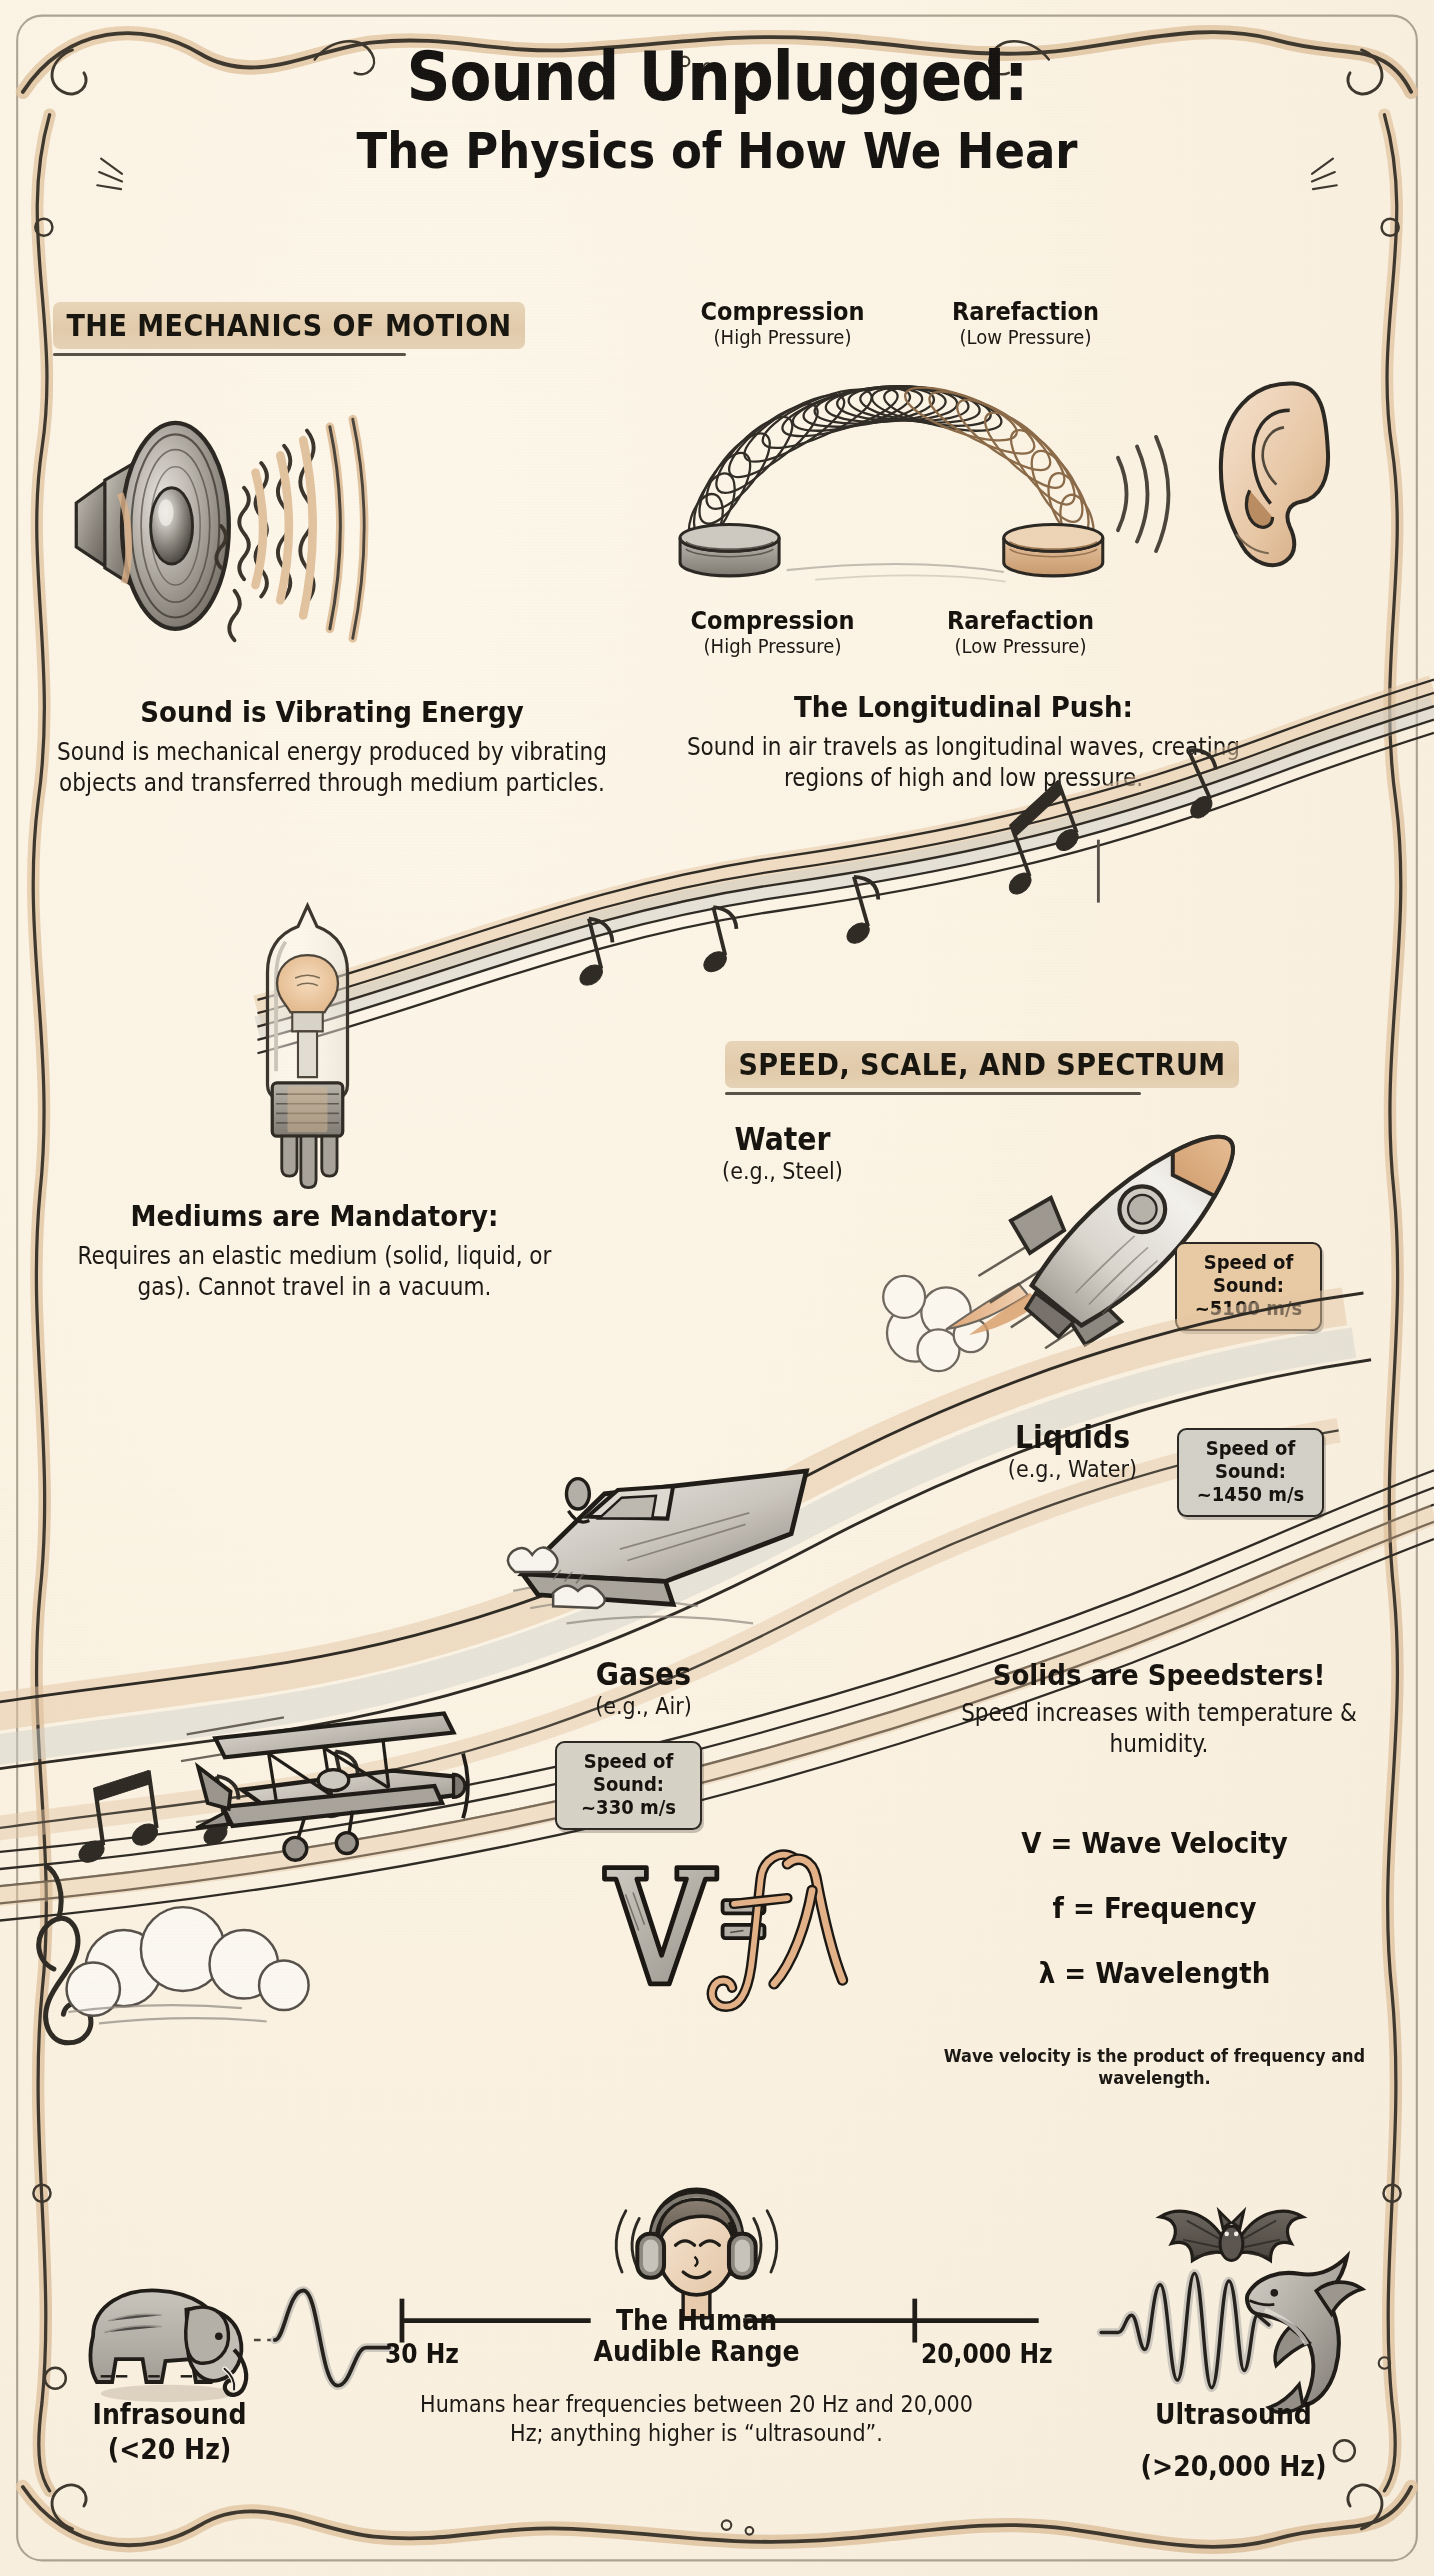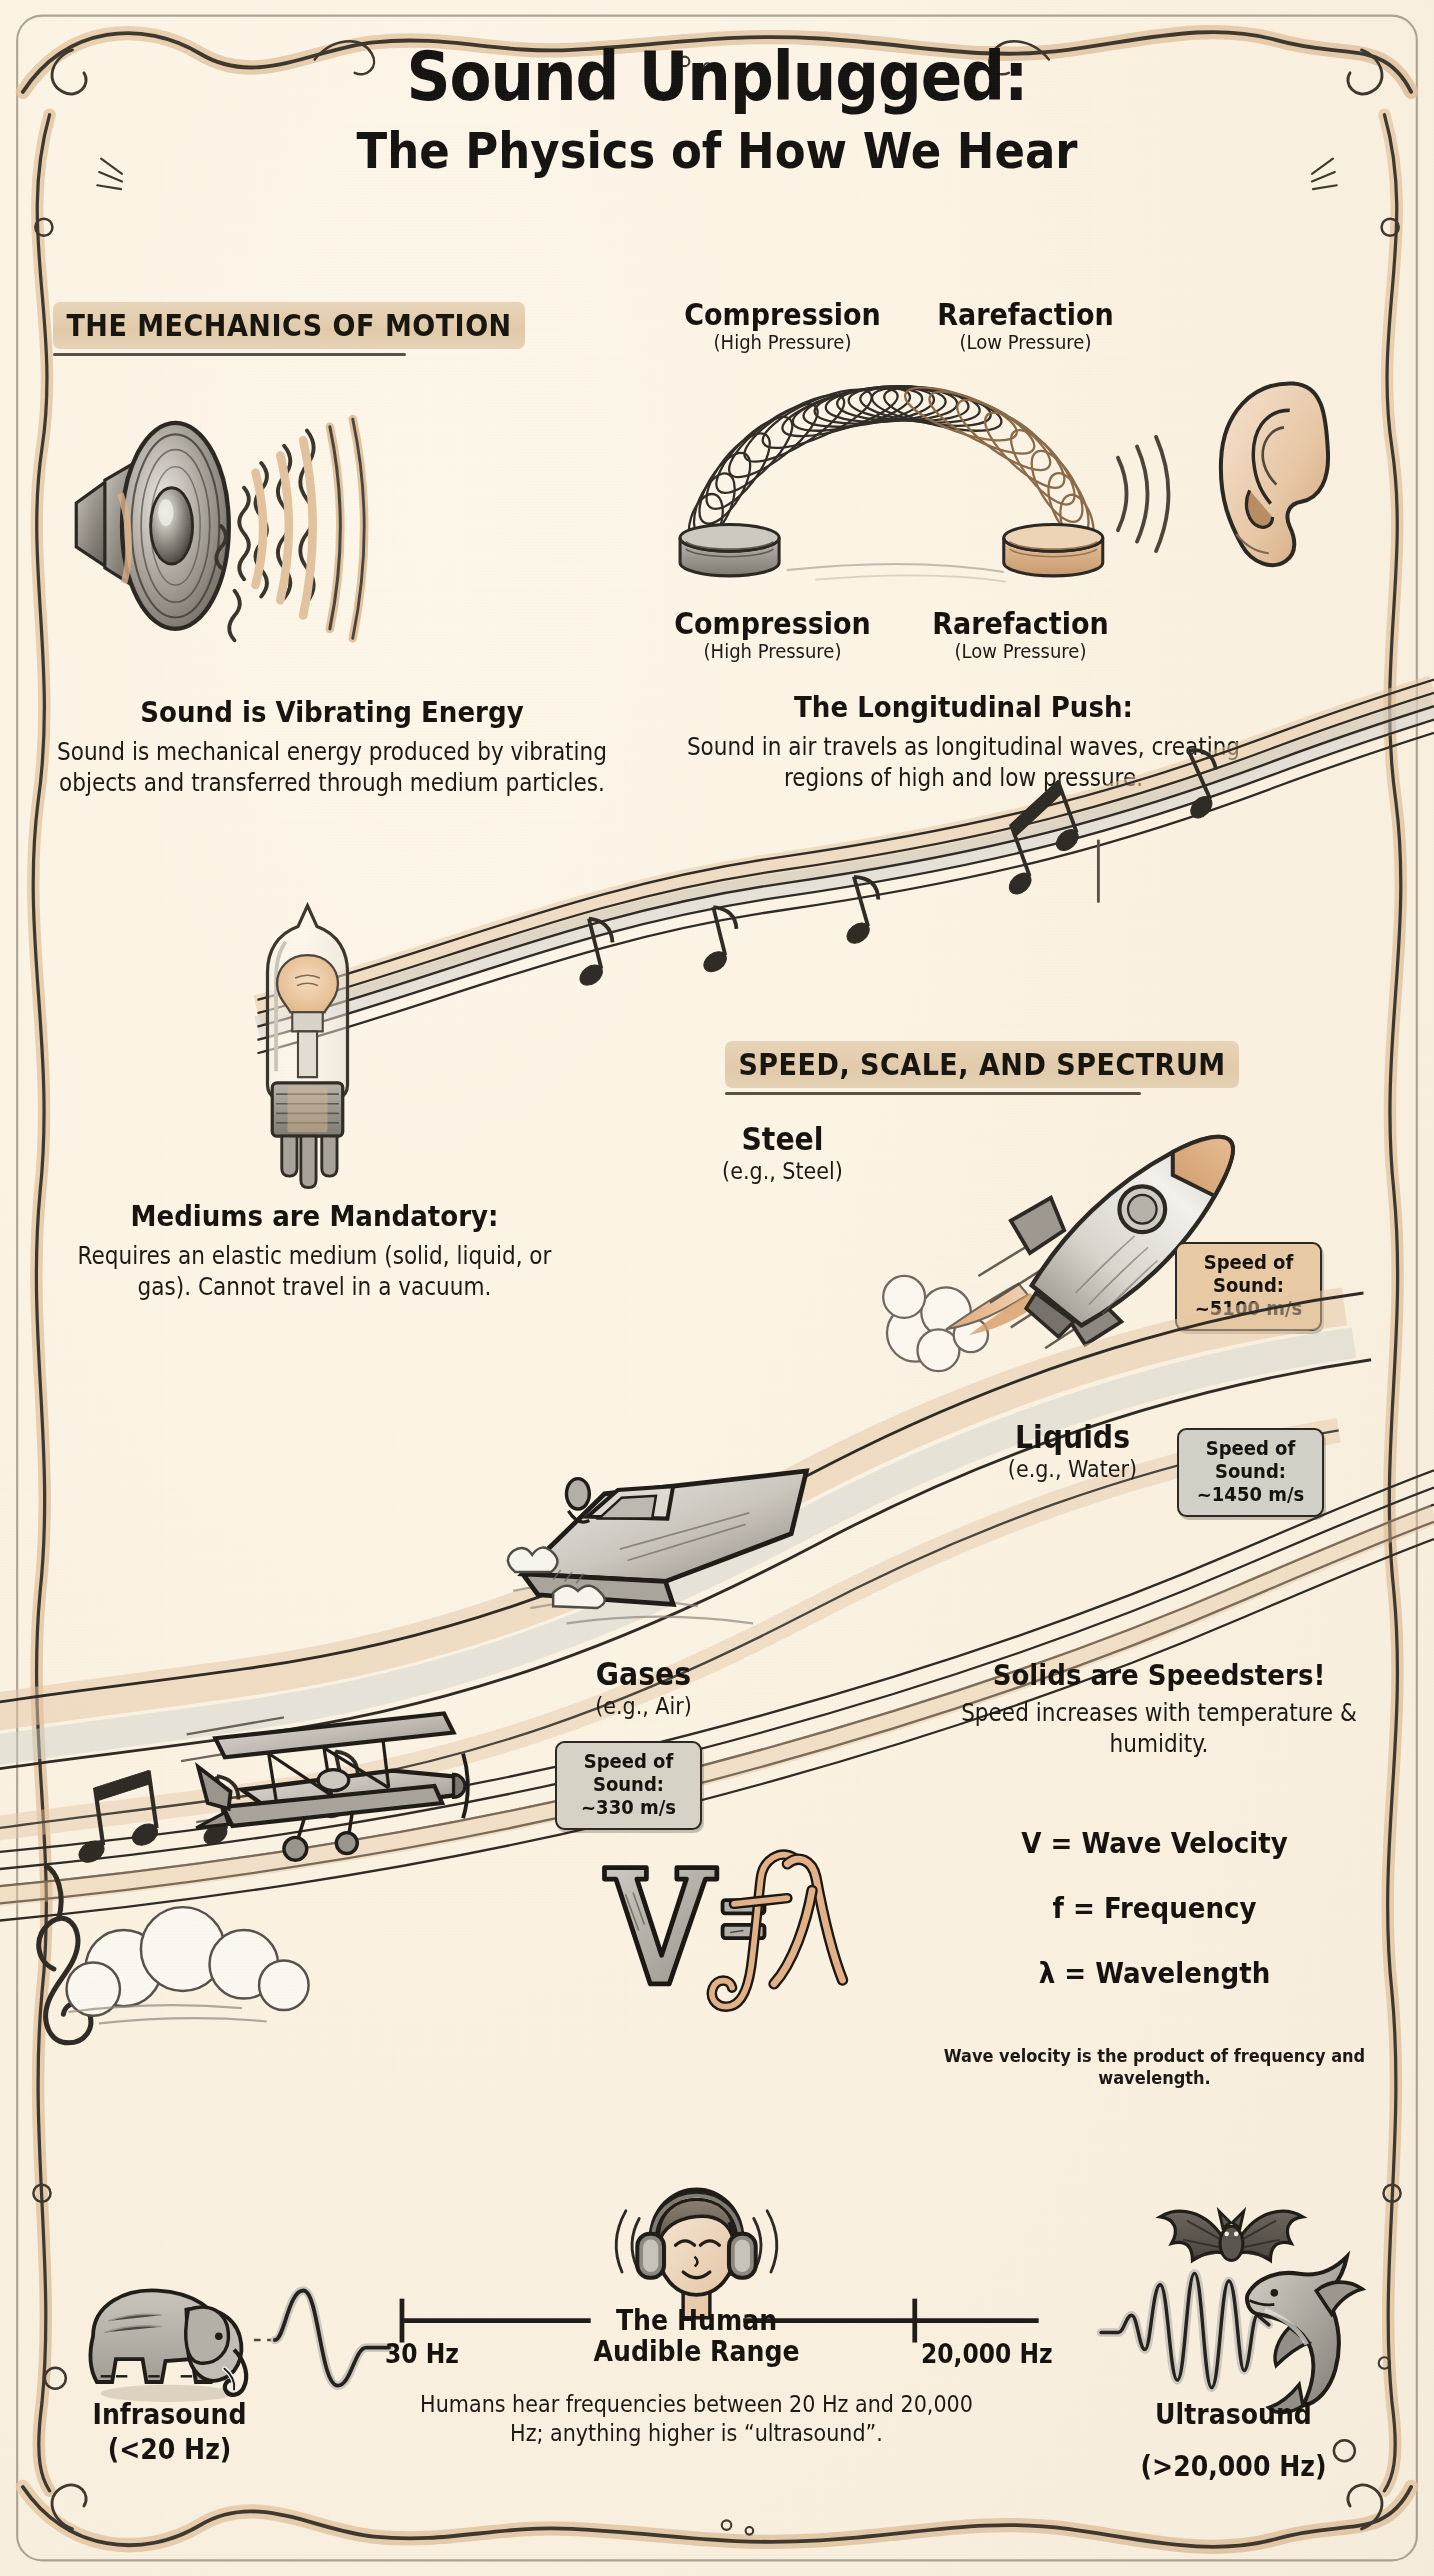--- a/index.html
+++ b/index.html
@@ -55,21 +55,21 @@
   .lbl-big{
     font-family:"DejaVu Sans Condensed","Liberation Sans Narrow","Liberation Sans",sans-serif;
     font-weight:700;font-size:31.5px;text-align:center;color:#16130f;line-height:1.05;
   }
   .lbl-small{
     font-family:"DejaVu Sans Condensed","Liberation Sans Narrow","Liberation Sans",sans-serif;
     font-weight:400;font-size:23px;text-align:center;color:#1b1814;line-height:1.1;
   }
   .cap-b{
     font-family:"DejaVu Sans Condensed","Liberation Sans Narrow","Liberation Sans",sans-serif;
-    font-weight:700;font-size:30px;text-align:center;color:#15120e;line-height:1.1;
+    font-weight:700;font-size:25px;text-align:center;color:#15120e;line-height:1.1;
   }
   .cap-s{
     font-family:"DejaVu Sans Condensed","Liberation Sans Narrow","Liberation Sans",sans-serif;
     font-weight:400;font-size:20px;text-align:center;color:#1b1814;line-height:1.12;
   }
   .legend{
     font-family:"DejaVu Sans Condensed","Liberation Sans Narrow","Liberation Sans",sans-serif;
     font-weight:700;font-size:28px;color:#16130f;line-height:1.1;text-align:center;white-space:nowrap;
   }
   .legend-note{
@@ -495,21 +495,21 @@
     <path d="M156,196 L196,226 L180,242 L146,212 Z" fill="#76716a" stroke="#2b2823" stroke-width="3.6"></path>
 
     <g stroke="#6d675e" stroke-width="1.6" opacity=".55">
       <path d="M198,196 q30,-32 62,-60"></path>
         <path d="M212,208 q30,-32 62,-60"></path>
       <path d="M226,218 q28,-30 58,-56"></path>
     </g>
   </svg>
 
   <div class="abs" style="left:668px;top:1123px;width:229px;">
-    <div class="lbl-big">Steel</div>
+    <div class="lbl-big">Water</div>
     <div class="lbl-small" style="margin-top:2.9px;">(e.g., Steel)</div>
   </div>
   <div class="abs badge tan" style="left:1175px;top:1242px;width:122px;">
     <div>Speed of Sound:</div>
     <div>~5100 m/s</div>
   </div>
 
   <svg class="abs" style="left:0;top:1268px;" width="1434" height="725" viewBox="0 0 1504 760">
     <g fill="none">
       <path d="M1410,40 C1190,70 1000,140 830,230 C640,330 470,400 250,430 C140,446 50,456 -20,468" stroke="#e4c6a3" stroke-width="40" opacity=".5"></path>

